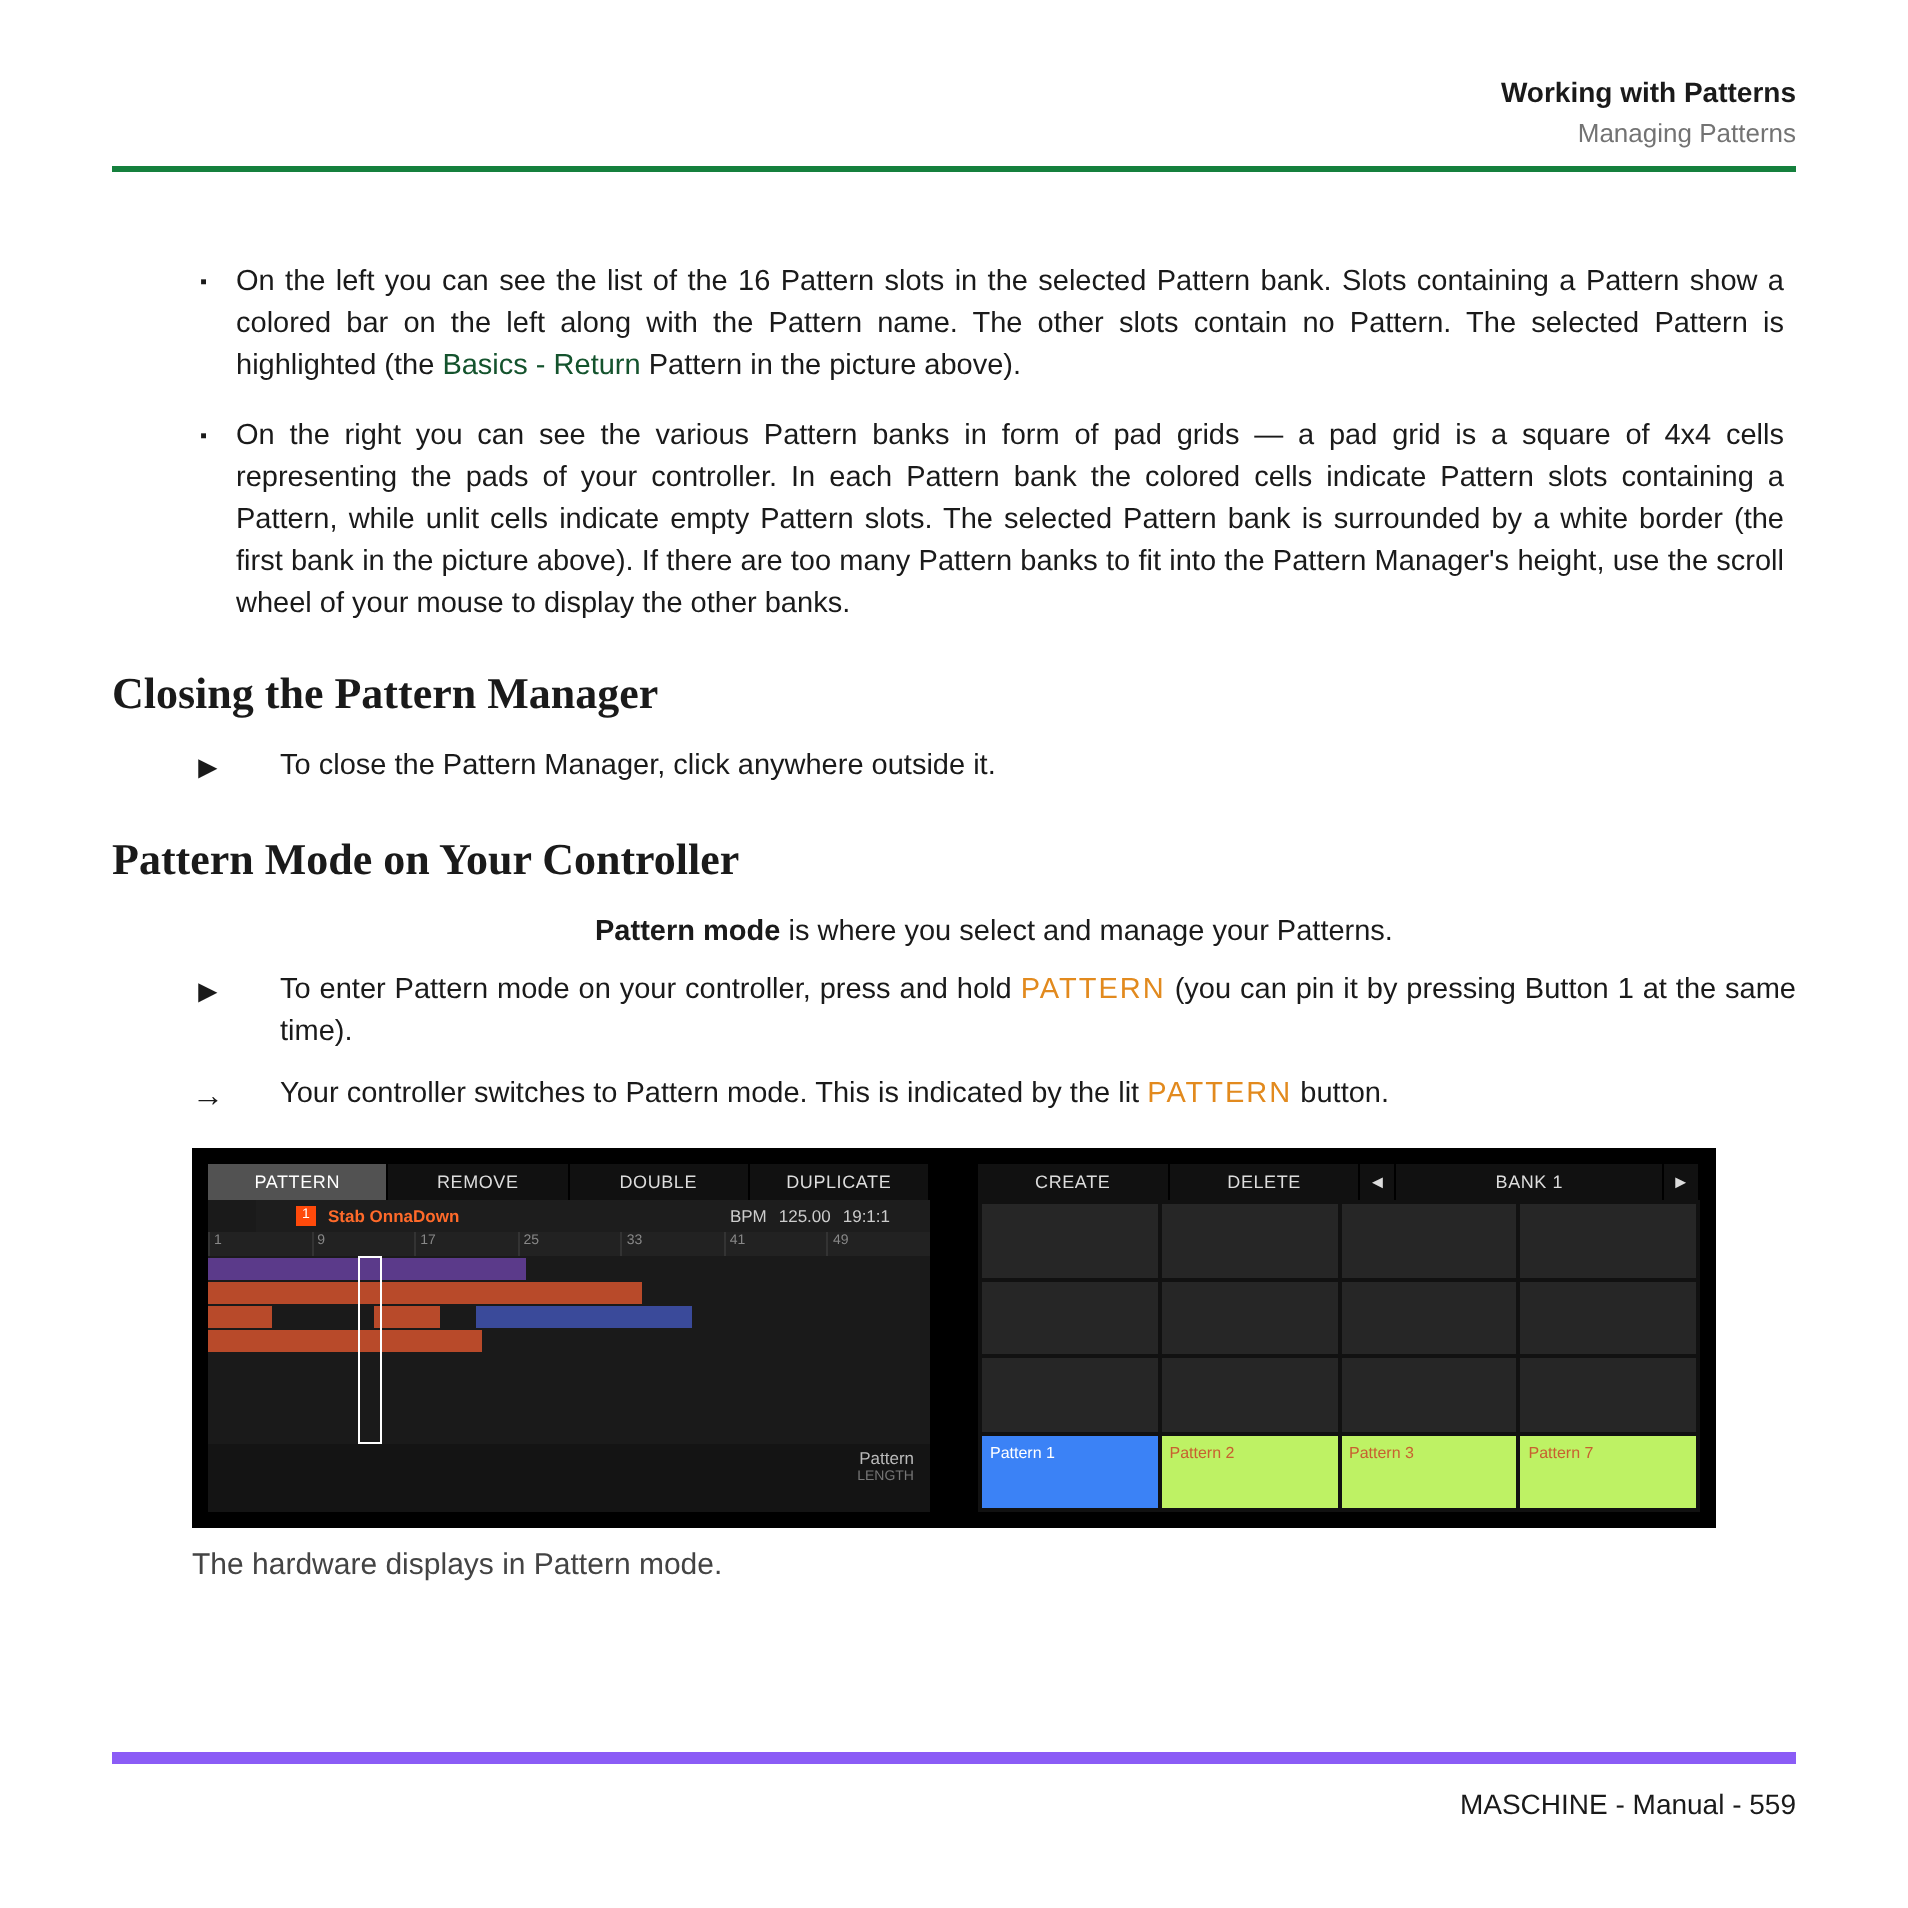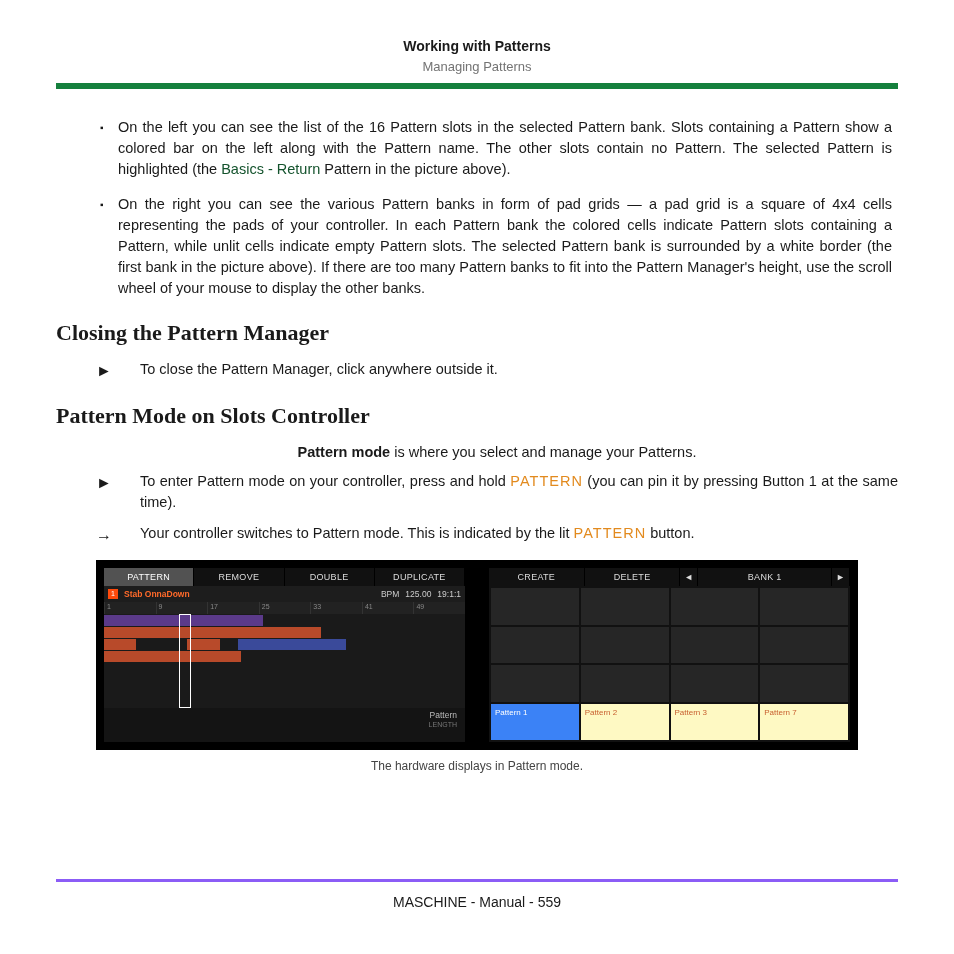--- a/index.html
+++ b/index.html
@@ -8,24 +8,24 @@
     height: 954px;
     background: #fff;
     font-family: "Helvetica Neue", Helvetica, Arial, sans-serif;
     font-size: 14.5px;
     color: #1a1a1a;
     position: relative;
     padding: 36px 56px 48px 56px;
     line-height: 1.45;
   }
   .header {
-    text-align: center;
-    border-bottom: 6px solid #15803d;
+    text-align: right;
+    border-bottom: 3px solid #15803d;
     padding-bottom: 6px;
-    margin-bottom: 28px;
+    margin-bottom: 45px;
   }
   .header-title { font-weight: bold; font-size: 14px; }
   .header-sub { font-size: 13px; color: #737373; margin-top: 2px; }
   .bullets { margin-left: 62px; margin-right: 6px; }
   .bullets li {
     list-style: none;
     position: relative;
     text-align: justify;
     margin-bottom: 14px;
   }
@@ -82,48 +82,49 @@
     letter-spacing: 0.3px;
   }
   .tab.active { background: #525252; color: #fff; }
   .tab.narrow { flex: 0 0 18px; }
   .info-row {
     display: flex;
     align-items: center;
     height: 16px;
     background: #1d1d1d;
     font-size: 8.5px;
-    padding: 0 4px;
+    padding: 0 20px;
     gap: 6px;
+    margin-left: 24px;
   }
   .orange-box { width:10px; height:10px; background:#ff4a0b; display:flex; align-items:center; justify-content:center; color:#fff; font-size:7px; }
   .orange-text { color: #ff6a2a; font-weight: bold; }
   .info-row .sp { flex: 1; }
   .ruler { display:flex; height:12px; background:#222; font-size:7px; color:#888; }
   .ruler span { flex:1; border-left:1px solid #333; padding-left:2px; }
   .tracks { flex:1; position:relative; background:#1a1a1a; }
   .track-row { height:12px; display:flex; }
   .seg { height:11px; margin-top:1px; }
   .bottom-info { height:34px; background:#141414; text-align:right; padding:2px 8px; font-size:8.5px; color:#bbb; line-height:1.2; }
   .bottom-info .big { font-size:13px; color:#fff; font-weight:bold; }
   .pad-grid { flex:1; display:grid; grid-template-columns:repeat(4,1fr); grid-template-rows:repeat(4,1fr); gap:2px; padding:2px; background:#111; }
   .pad { background:#262626; position:relative; }
   .pad.lit { background:#3b82f6; }
-  .pad.dim { background:#fef9c3; }
+  .pad.dim { background:#bef264; }
   .pad-label { position:absolute; left:4px; top:3px; font-size:8px; color:#c86030; }
   .pad.lit .pad-label { color:#fff; }
-  .caption { font-size: 12px; color:#444; margin: 8px 40px 0 40px; text-align: center; }
+  .caption { font-size: 15px; color:#444; margin: 8px 40px 0 40px; }
   .footer {
     position: absolute;
     bottom: 42px;
     left: 56px;
     right: 56px;
-    border-top: 3px solid #8b5cf6;
+    border-top: 6px solid #8b5cf6;
     padding-top: 10px;
-    text-align: center;
+    text-align: right;
     font-size: 14px;
   }
   .playhead { position:absolute; top:0; bottom:0; width:12px; border:1px solid #fff; left:75px; }
 </style>
 </head>
 <body>
 
 <div class="header">
   <div class="header-title">Working with Patterns</div>
   <div class="header-sub">Managing Patterns</div>
@@ -135,21 +136,21 @@
   </li>
   <li>On the right you can see the various Pattern banks in form of pad grids — a pad grid is a square of 4x4 cells representing the pads of your controller. In each Pattern bank the colored cells indicate Pattern slots containing a Pattern, while unlit cells indicate empty Pattern slots. The selected Pattern bank is surrounded by a white border (the first bank in the picture above). If there are too many Pattern banks to fit into the Pattern Manager's height, use the scroll wheel of your mouse to display the other banks.</li>
 </ul>
 
 <div class="h2">Closing the Pattern Manager</div>
 <div class="arrow-block">
   <div class="marker">►</div>
   <div class="text">To close the Pattern Manager, click anywhere outside it.</div>
 </div>
 
-<div class="h2">Pattern Mode on Slots Controller</div>
+<div class="h2">Pattern Mode on Your Controller</div>
 <div class="para">
   <b>Pattern mode</b><span> is where you select and manage your Patterns.</span>
 </div>
 <div class="arrow-block">
   <div class="marker">►</div>
   <div class="text">
     <span>To enter Pattern mode on your controller, press and hold </span><span class="orange">PATTERN</span><span> (you can pin it by pressing Button 1 at the same time).</span>
   </div>
 </div>
 <div class="arrow-block">

